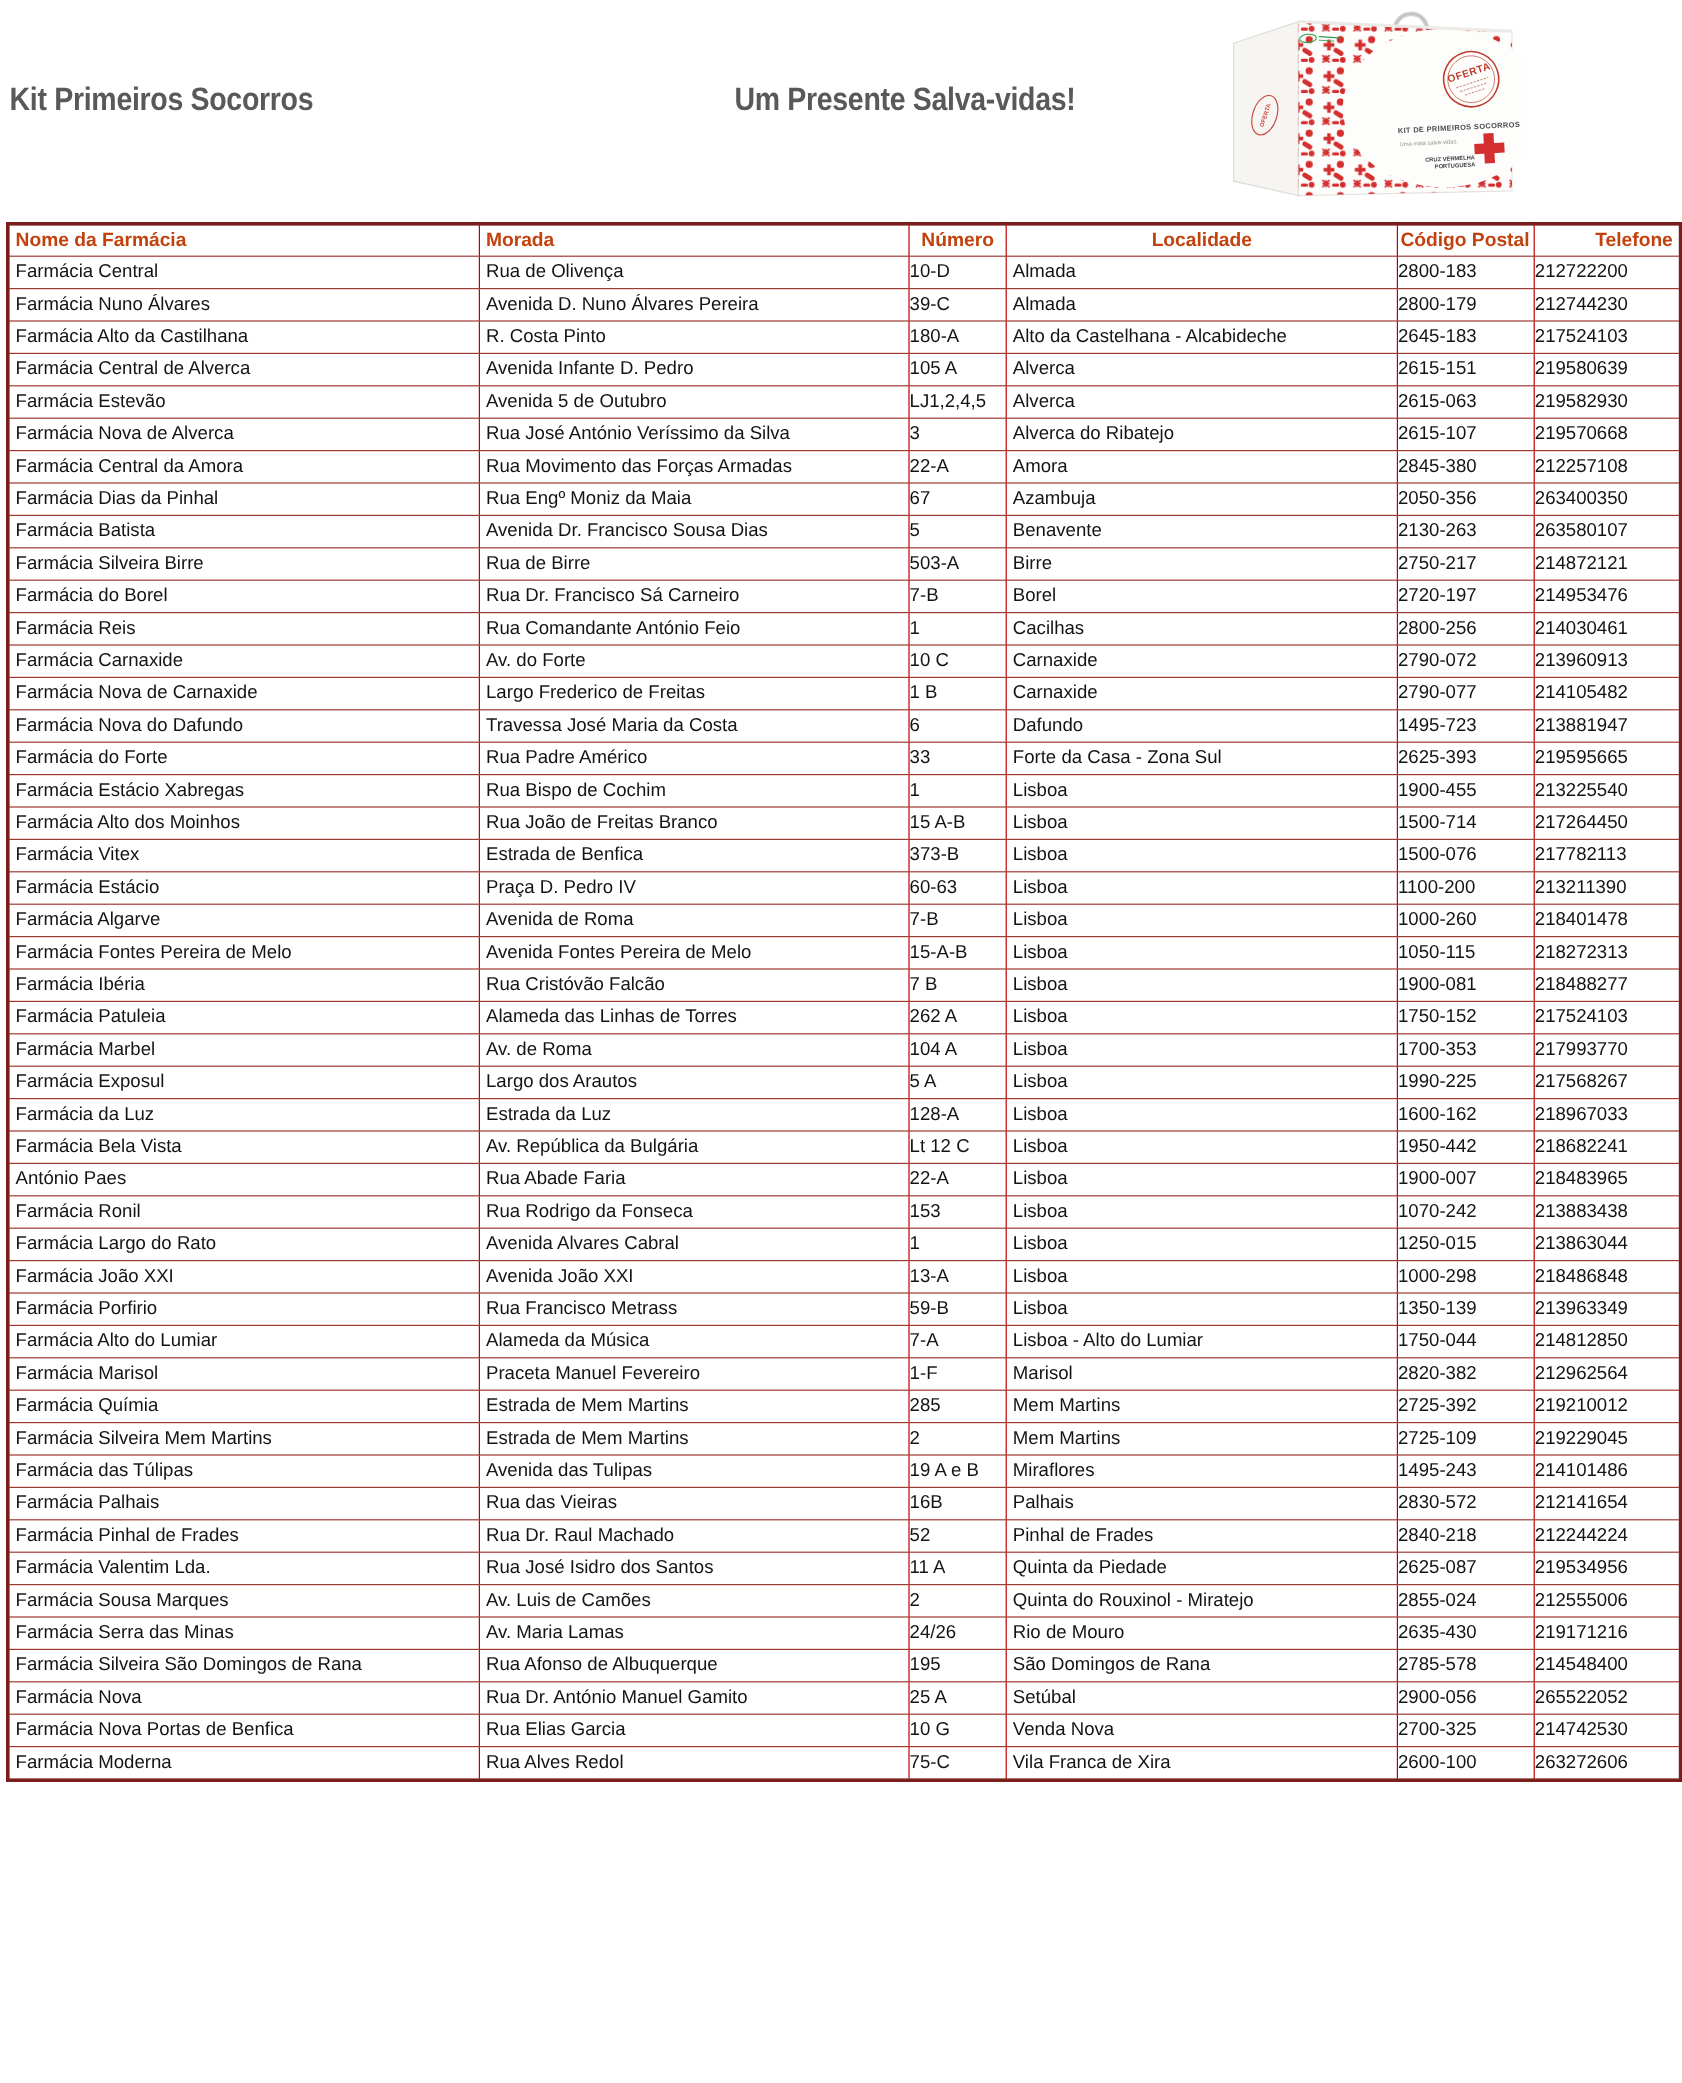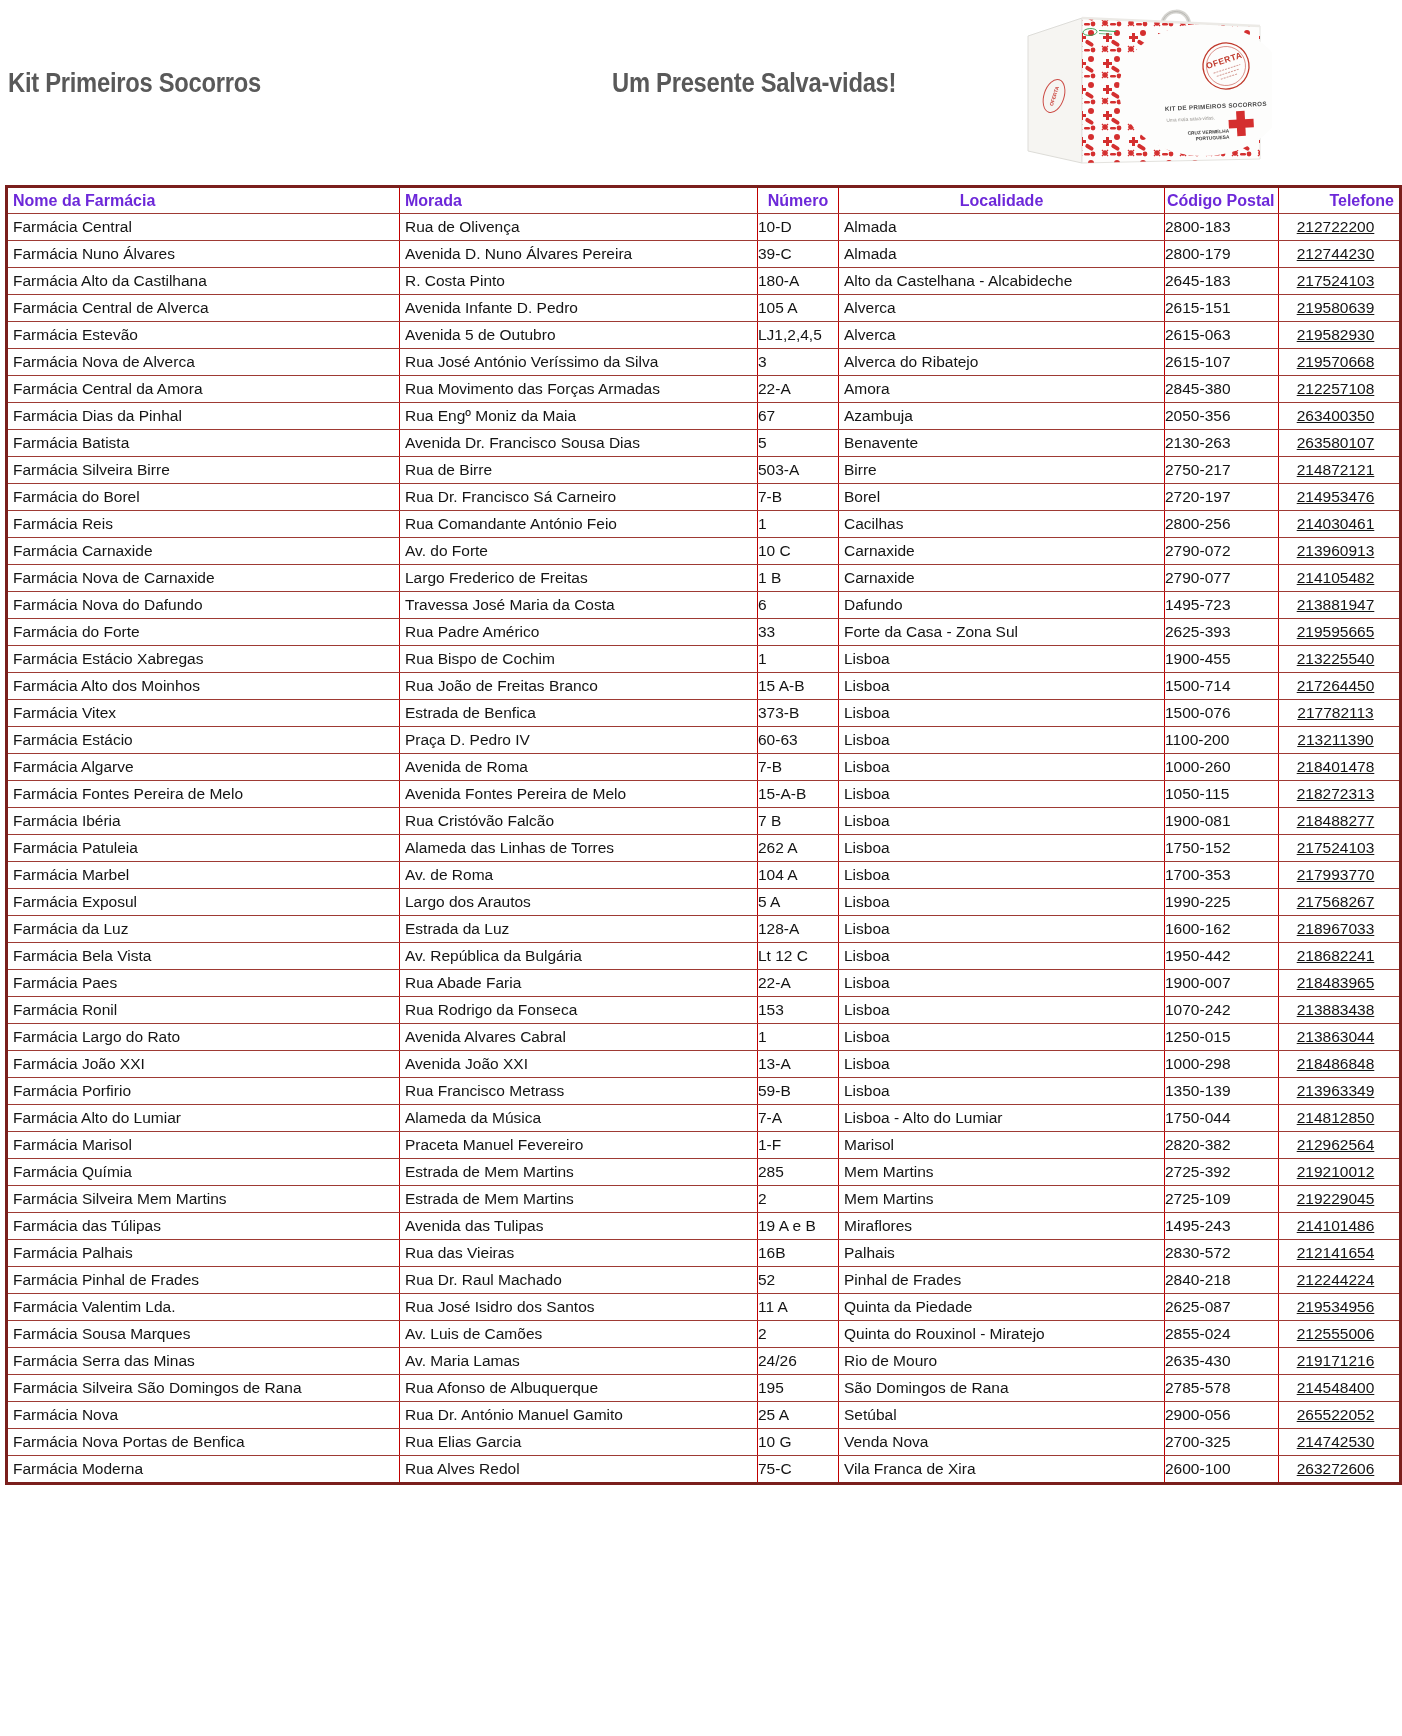--- a/index.html
+++ b/index.html
@@ -15,41 +15,41 @@
   #title-left{left:8px;top:68px;}
   #title-right{left:612px;top:68px;}
   #kit-img{position:absolute;left:1020px;top:2px;width:252px;height:172px;}
 
   table#pharmacies{
     position:absolute;left:5px;top:185px;width:1394px;
     border-collapse:collapse;table-layout:fixed;
     border:3px solid #7a1f1c;
   }
   #pharmacies th{
-    color:#6d28d9;font-weight:bold;font-size:16px;height:25px;
+    color:#c2410c;font-weight:bold;font-size:16px;height:25px;
     border-right:1px solid #c00000;border-bottom:1px solid #9e3a34;
     white-space:nowrap;overflow:hidden;padding:0;
   }
   #pharmacies td{
     font-size:15.5px;height:26px;color:#141414;
     border-right:1px solid #c00000;border-bottom:1px solid #9e3a34;
     white-space:nowrap;overflow:hidden;padding:0;
   }
   #pharmacies th:last-child, #pharmacies td:last-child{border-right:none;}
   #pharmacies tbody tr:last-child td{border-bottom:none;margin-left:21px;}
 
   .th-left{text-align:left;padding-left:5px !important;}
   .th-center{text-align:center;}
   .th-codigo{text-align:left;padding-left:2px !important;}
   .th-right{text-align:right;padding-right:5px !important;}
 
   td.c0, td.c1, td.c3{text-align:left;padding-left:5px !important;}
   td.c2{text-align:left;padding-right:5px !important;}
   td.c4{text-align:left;padding-right:9px !important;}
-  td.c5{text-align:center;padding-right:7px !important;text-decoration:underline;}
+  td.c5{text-align:left;padding-right:7px !important;}
 </style>
 </head>
 <body>
 
 <div class="title" id="title-left">Kit Primeiros Socorros</div>
 <div class="title" id="title-right">Um Presente Salva-vidas!</div>
 
 <div id="kit-img">
 <svg width="252" height="172" viewBox="0 0 252 172" xmlns="http://www.w3.org/2000/svg">
   <defs>
@@ -343,21 +343,21 @@
       </tr>
       <tr>
         <td class="c0">Farmácia Bela Vista</td>
         <td class="c1">Av. República da Bulgária</td>
         <td class="c2">Lt 12 C</td>
         <td class="c3">Lisboa</td>
         <td class="c4">1950-442</td>
         <td class="c5">218682241</td>
       </tr>
       <tr>
-        <td class="c0">Farmácia Paes</td>
+        <td class="c0">António Paes</td>
         <td class="c1">Rua Abade Faria</td>
         <td class="c2">22-A</td>
         <td class="c3">Lisboa</td>
         <td class="c4">1900-007</td>
         <td class="c5">218483965</td>
       </tr>
       <tr>
         <td class="c0">Farmácia Ronil</td>
         <td class="c1">Rua Rodrigo da Fonseca</td>
         <td class="c2">153</td>

